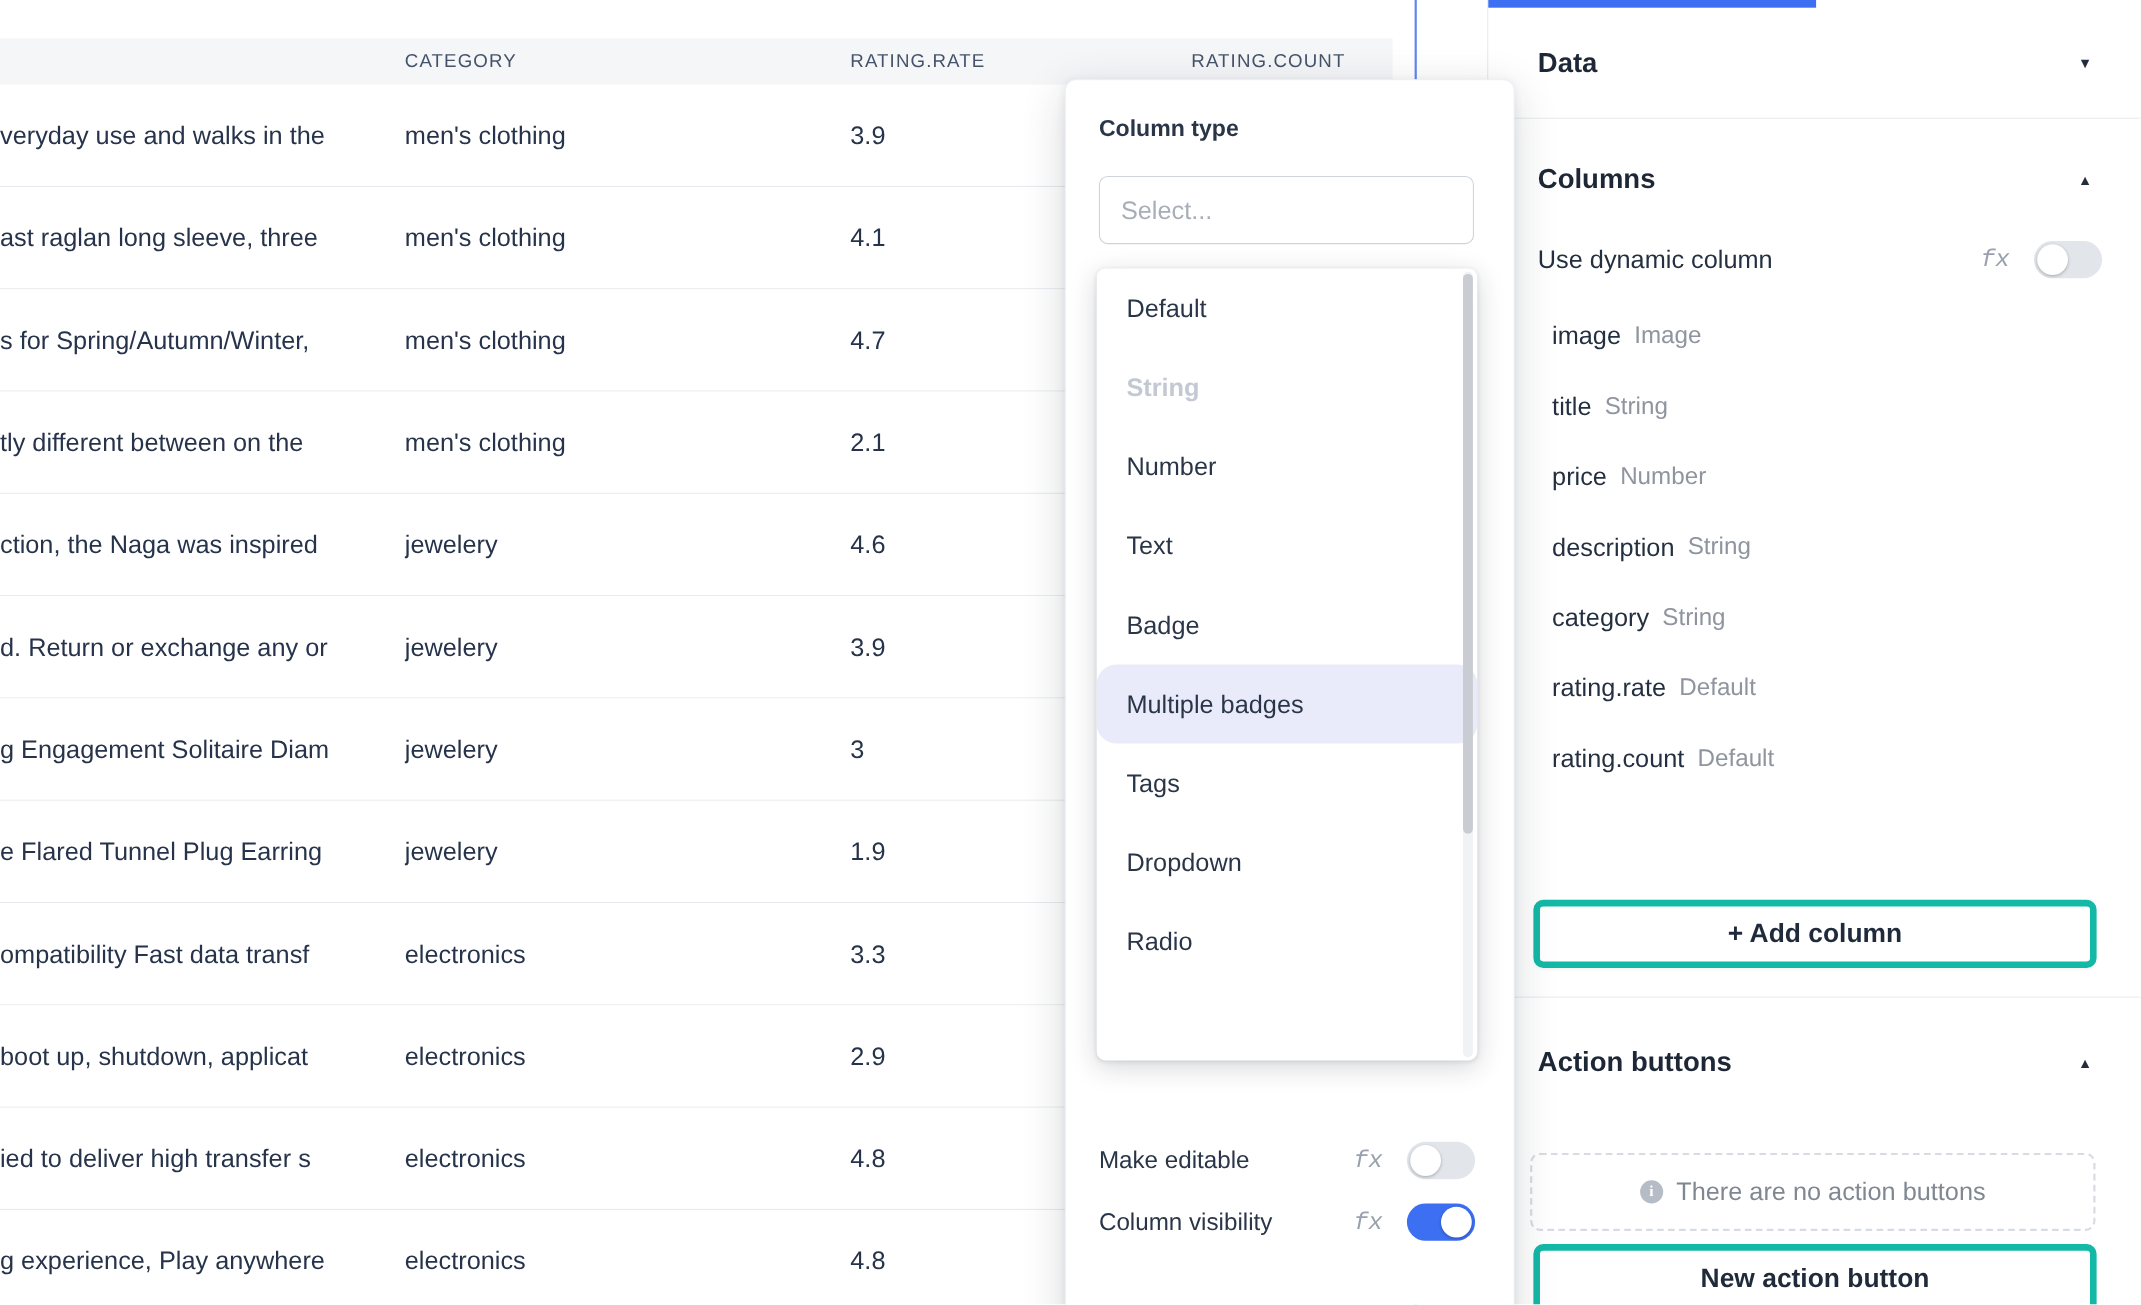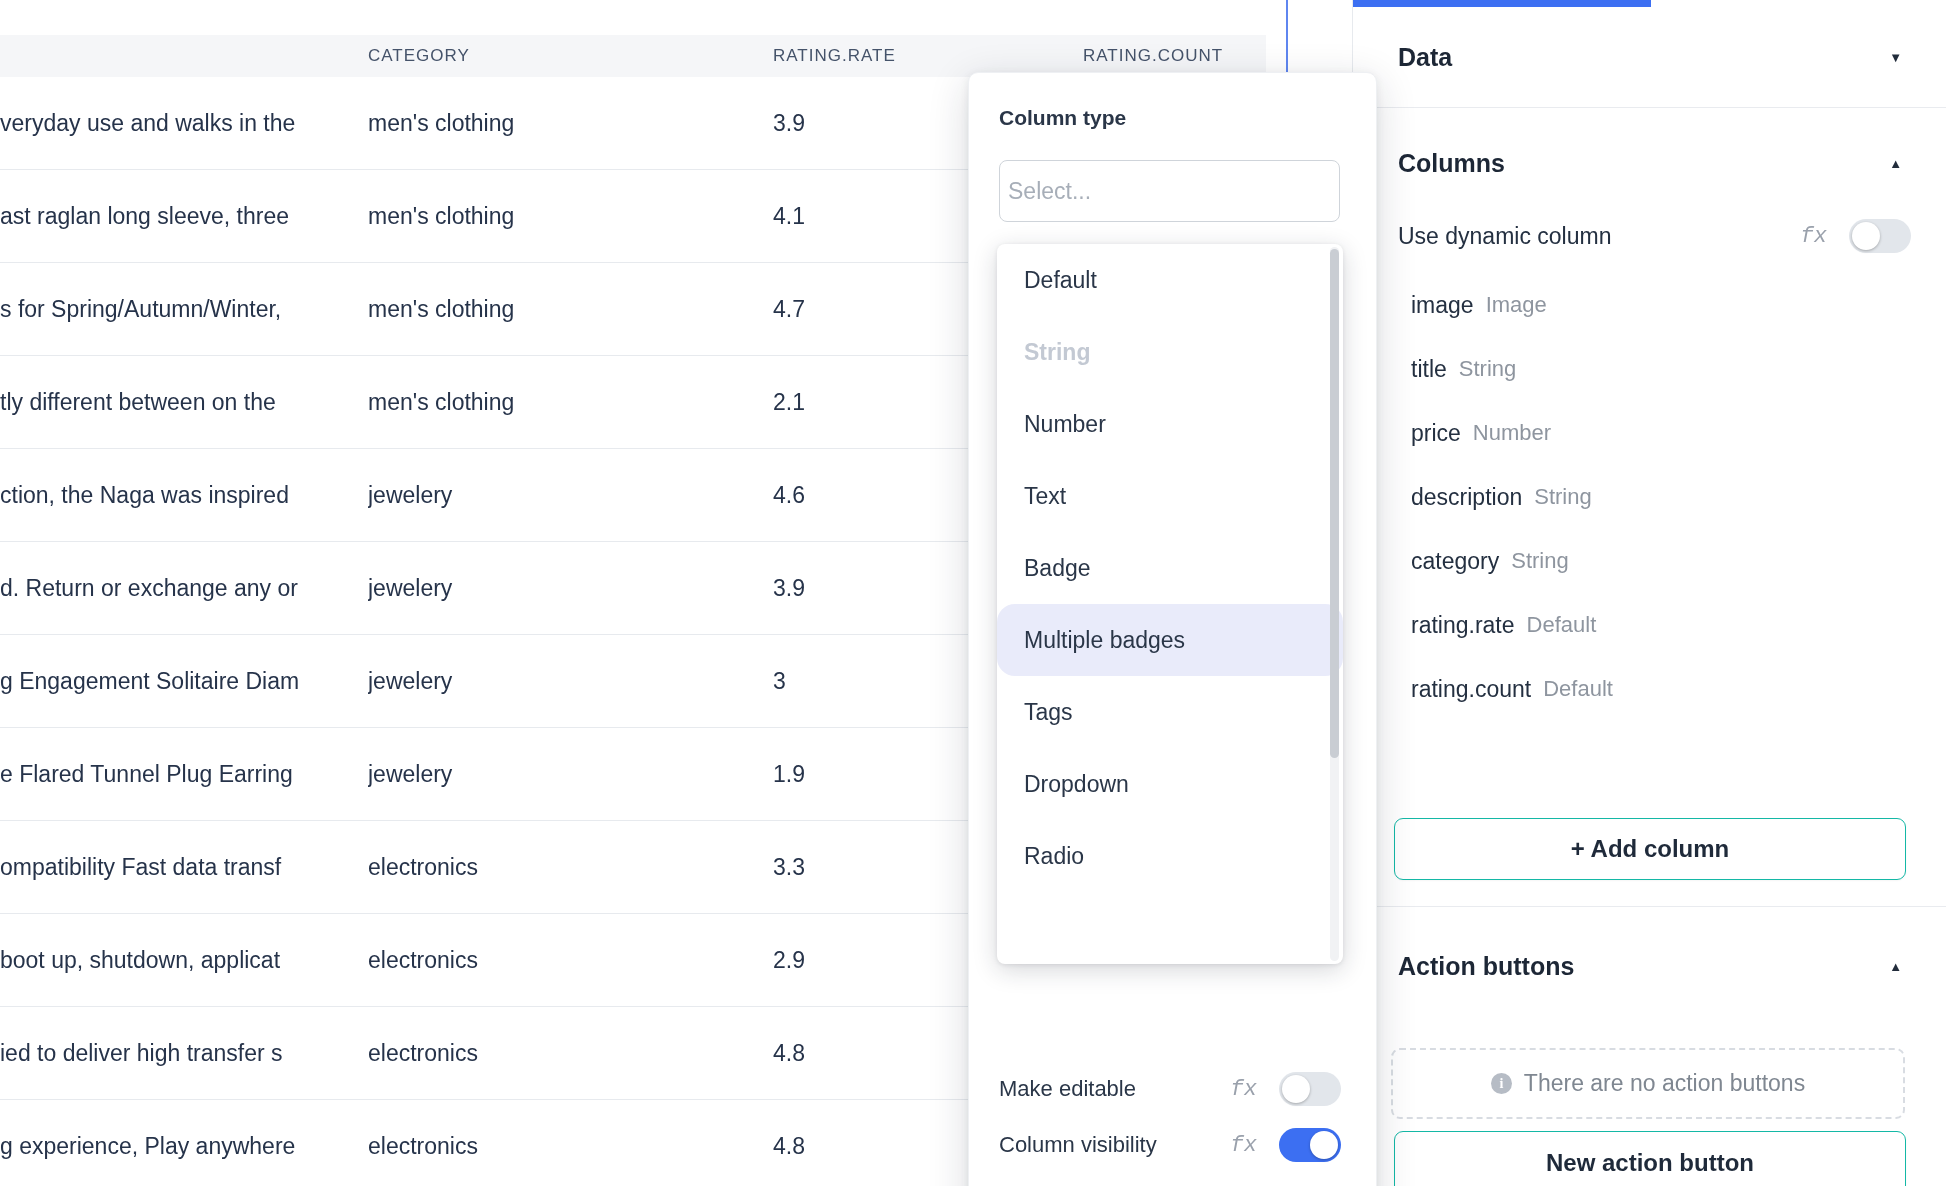--- a/index.html
+++ b/index.html
@@ -30,45 +30,45 @@
   .columns-head{top:131px;height:64px;}
   .action-head{top:934px;height:64px;}
   .dyn-row{position:absolute;left:0;top:219px;width:100%;height:34px;display:flex;align-items:center;
            box-sizing:border-box;padding:0 36px 0 45px;}
   .dyn-label{flex:1;font-size:23px;color:#243041;}
   .fx{font-family:Liberation Mono, monospace;font-style:italic;font-size:22px;color:#9aa1ac;margin-right:22px;}
   .columns-list{position:absolute;left:0;top:273px;width:100%;}
   .col-item{display:flex;align-items:center;height:64px;padding-left:58px;box-sizing:border-box;}
   .col-name{font-size:23px;color:#243041;}
   .col-tag{font-size:22px;color:#8e959f;margin-left:12px;}
-  .panel-btn{position:absolute;left:41px;width:512px;height:62px;background:#fff;border:1px solid #14b8a6;
+  .panel-btn{position:absolute;left:41px;width:512px;height:62px;background:#fff;border:6px solid #14b8a6;
              border-radius:9px;font-family:inherit;font-size:24px;font-weight:700;color:#1f2a3a;
              box-shadow:0 1px 2px rgba(0,0,0,0.04);cursor:pointer;}
   .add-col-btn{top:818px;}
   .new-action-btn{top:1131px;height:64px;}
   .dashed-box{position:absolute;left:38px;top:1048px;width:514px;height:71px;border:2px dashed #d8dce2;
               border-radius:9px;box-sizing:border-box;display:flex;align-items:center;justify-content:center;
               gap:12px;font-size:23px;color:#7f8791;}
   .info-icon{display:inline-flex;align-items:center;justify-content:center;width:21px;height:21px;
              border-radius:50%;background:#b6bcc5;color:#fff;font-size:14px;font-weight:700;
              font-family:"Liberation Serif",serif;}
 
   
   .popup{position:absolute;left:968px;top:72px;width:407px;height:1150px;background:#fff;border-radius:10px;
          border:1px solid #eef0f3;box-shadow:0 10px 40px rgba(25,32,48,0.16),0 2px 8px rgba(25,32,48,0.08);
          z-index:10;}
   .popup-label{position:absolute;left:30px;top:33px;font-size:21px;font-weight:600;color:#2a3648;}
   .select{position:absolute;left:30px;top:87px;width:341px;height:62px;border:1px solid #cfd4da;border-radius:8px;
-          box-sizing:border-box;display:flex;align-items:center;padding-left:8px;background:#fff;}
+          box-sizing:border-box;display:flex;align-items:center;padding-left:19px;background:#fff;}
   .ph{font-size:23px;color:#a7aeb8;}
   .text-input{position:absolute;left:30px;top:883px;width:341px;height:62px;border:1px solid #cfd4da;border-radius:8px;
           box-sizing:border-box;display:flex;align-items:center;padding-left:19px;background:#fff;z-index:1;
           font-size:23px;color:#2a3648;}
   .prow{position:absolute;left:0;width:100%;height:34px;display:flex;align-items:center;box-sizing:border-box;
-        padding:0 35px 0 30px;margin-top:34px;}
+        padding:0 35px 0 30px;}
   .me-row{top:965px;} .cv-row{top:1021px;}
   .prow .lbl{flex:1;font-size:22px;color:#2a3648;}
   .list-card{position:absolute;left:28px;top:171px;width:346px;height:720px;background:#fff;border-radius:8px;
              box-shadow:0 6px 24px rgba(25,32,48,0.18),0 1px 4px rgba(25,32,48,0.10);overflow:hidden;z-index:5;}
   .opt{display:flex;align-items:center;height:72px;padding-left:27px;box-sizing:border-box;font-size:23px;
        color:#2a3648;}
   .opt.highlighted{background:#e9ebfa;border-radius:18px;}
   .opt.disabled span{color:#c3c9d3;font-weight:600;}
   .sb-track{position:absolute;right:4px;top:3px;width:9px;height:714px;background:#f1f2f4;border-radius:5px;}
   .sb-thumb{position:absolute;right:4px;top:5px;width:9px;height:509px;background:#c9cdd3;border-radius:5px;}

